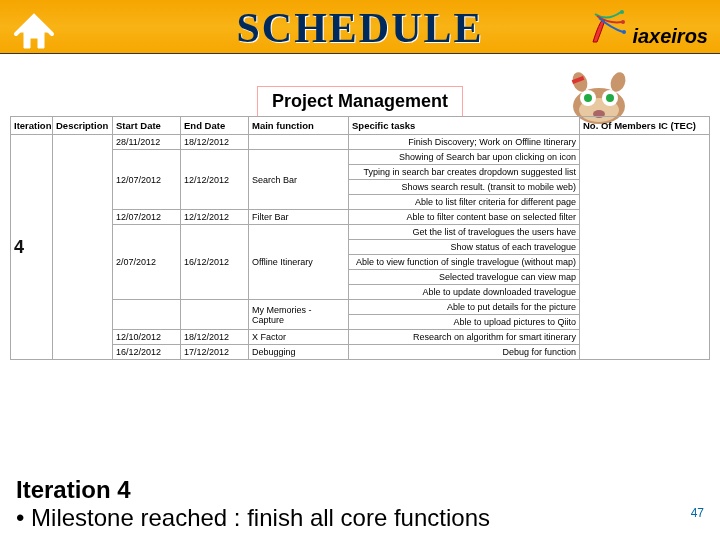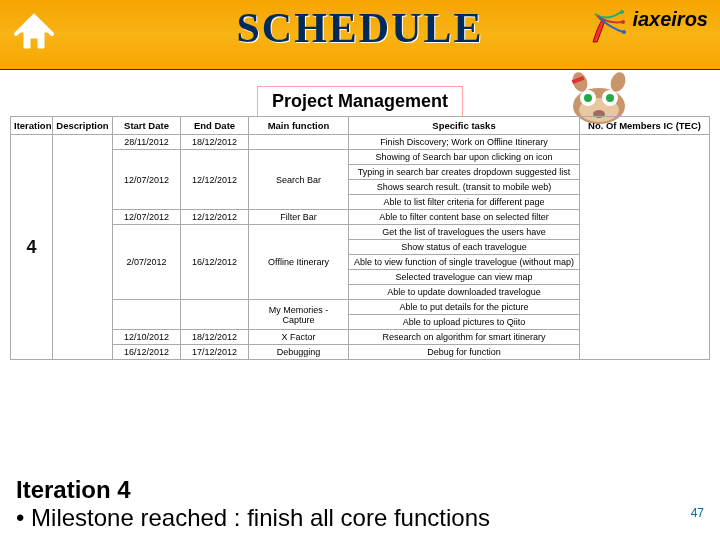--- a/index.html
+++ b/index.html
@@ -6,21 +6,21 @@
   body {
     width: 720px;
     height: 540px;
     font-family: Arial, sans-serif;
     background: #fff;
     position: relative;
     overflow: hidden;
   }
   .header {
     width: 100%;
-    height: 70px;
+    height: 54px;
     background: linear-gradient(to bottom, #f6a500 0%, #f8b315 50%, #f7a700 100%);
     position: relative;
     border-bottom: 1px solid #333;
     padding-left: 8px;
   }
   .home-icon {
     position: absolute;
     left: 8px;
     top: 4px;
     width: 52px;
@@ -36,21 +36,21 @@
     color: #002a5c;
     letter-spacing: 2px;
     font-family: "Times New Roman", serif;
     text-shadow: 1px 1px 0 #fff;
   }
   .brand {
     position: absolute;
     right: 12px;
     top: 8px;
     display: flex;
-    align-items: flex-start;
+    align-items: flex-end;
     gap: 5px;
   }
   .brand-mark {
     width: 40px;
     height: 40px;
     position: relative;
   }
   .brand-text {
     font-size: 20px;
     font-weight: bold;
@@ -90,36 +90,36 @@
   table {
     border-collapse: collapse;
     width: 100%;
     font-size: 9px;
     table-layout: fixed;
   }
   th, td {
     border: 1px solid #aaa;
     padding: 2px 3px;
     vertical-align: middle;
-    text-align: center;
+    text-align: left;
     overflow: hidden;
   }
   th {
     font-weight: bold;
     font-size: 9.5px;
     height: 18px;
   }
   col.c-iter { width: 42px; }
   col.c-desc { width: 60px; }
   col.c-start { width: 68px; }
   col.c-end { width: 68px; }
   col.c-main { width: 100px; }
   col.c-task { width: auto; }
   col.c-mem { width: 130px; }
-  td.task { text-align: center; }
+  td.task { text-align: right; }
   td.rot-iter {
     font-size: 18px;
     font-weight: bold;
     color: #111;
   }
   .footer-notes {
     position: absolute;
     left: 16px;
     bottom: 8px;
     font-size: 24px;

